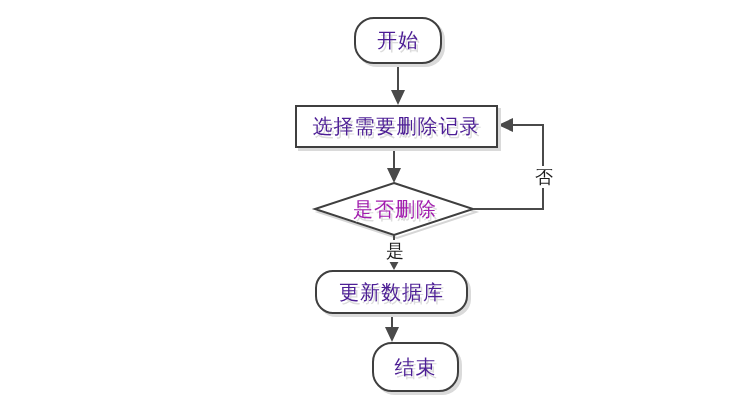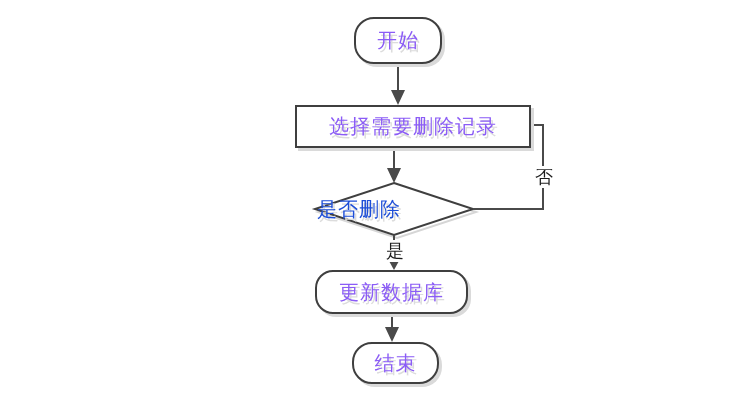--- a/index.html
+++ b/index.html
@@ -16,36 +16,36 @@
   }
   #connectors{
     position:absolute;left:0;top:0;width:756px;height:403px;
   }
   .node{
     position:absolute;
     box-sizing:border-box;
     background:#ffffff;
     border:2px solid #3f3f3f;
     display:flex;align-items:center;justify-content:center;
-    color:#8b5cf6;
+    color:#4c1d95;
     font-size:20px;
     letter-spacing:1px;
     text-shadow:2px 3px 0 #dcdcdc;
     box-shadow:3px 3px 0 #dadada;
   }
   .terminator{border-radius:20px;}
   .node-start{left:354px;top:17px;width:88px;height:47px;}
-  .node-select{left:295px;top:105px;width:236px;height:43px;}
+  .node-select{left:295px;top:105px;width:203px;height:43px;}
   .node-update{left:315px;top:270px;width:153px;height:44px;border-radius:18px;}
-  .node-end{left:352px;top:342px;width:87px;height:42px;}
+  .node-end{left:372px;top:342px;width:87px;height:50px;}
   .decision-label{
     position:absolute;
     left:317px;top:195px;width:156px;height:28px;
-    display:flex;align-items:center;
-    color:#1d4ed8;font-size:20px;letter-spacing:1px;
+    display:flex;align-items:center;justify-content:center;
+    color:#a21caf;font-size:20px;letter-spacing:1px;
     text-shadow:2px 3px 0 #dcdcdc;
   }
   .edge-label{
     position:absolute;
     background:#ffffff;
     color:#1c1c1c;
     font-size:18px;
     line-height:20px;
     padding:1px 1px;
     text-align:center;

